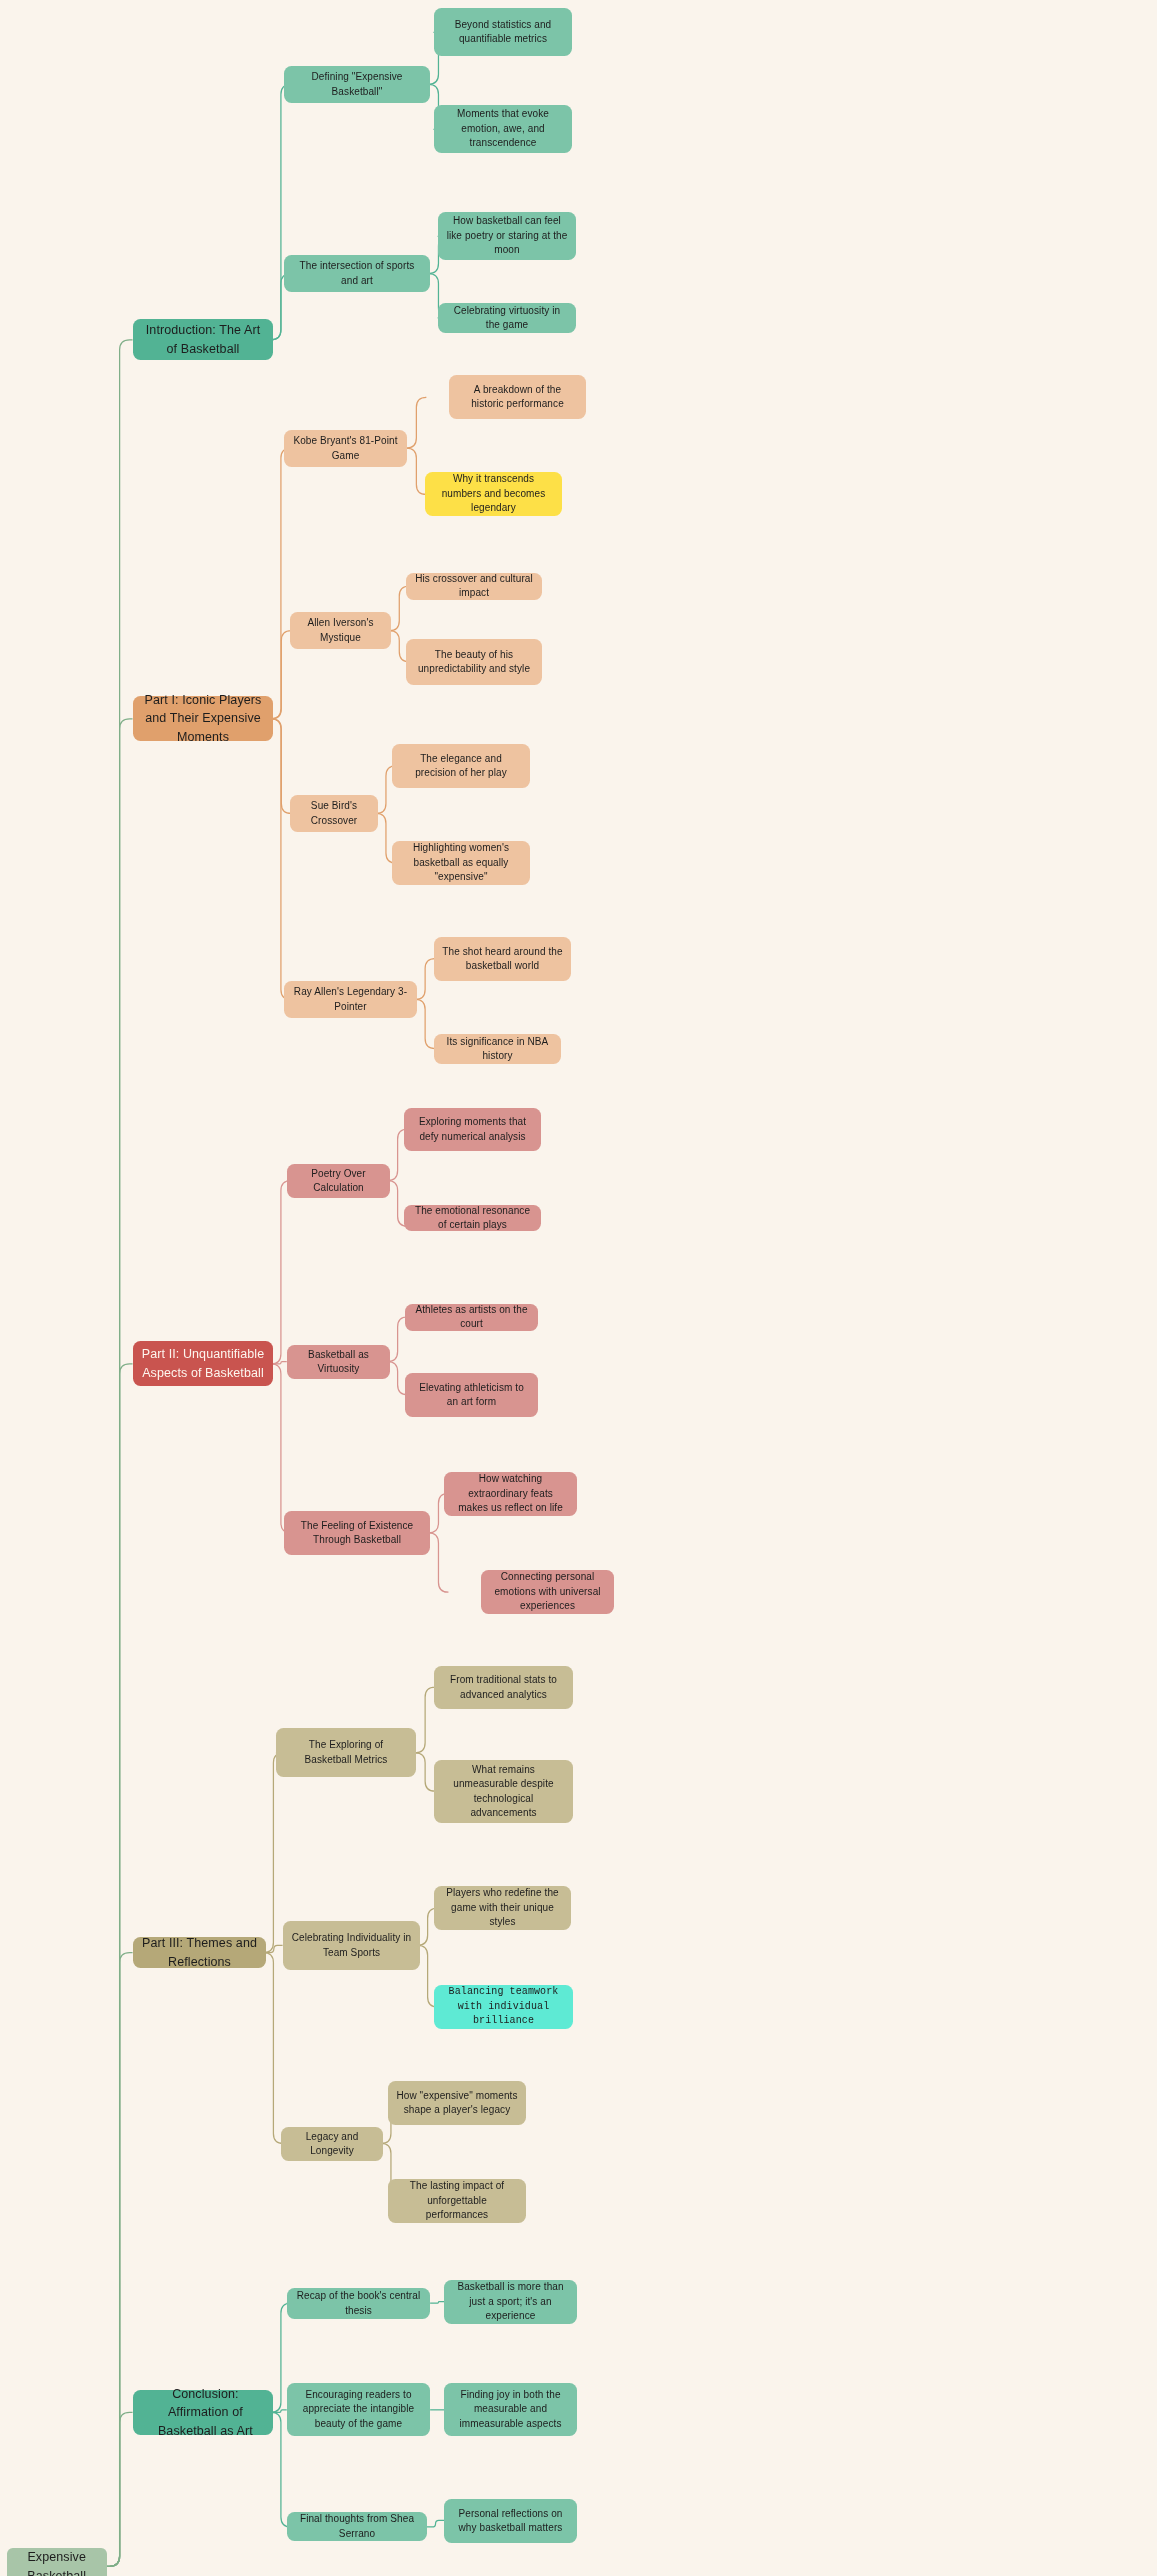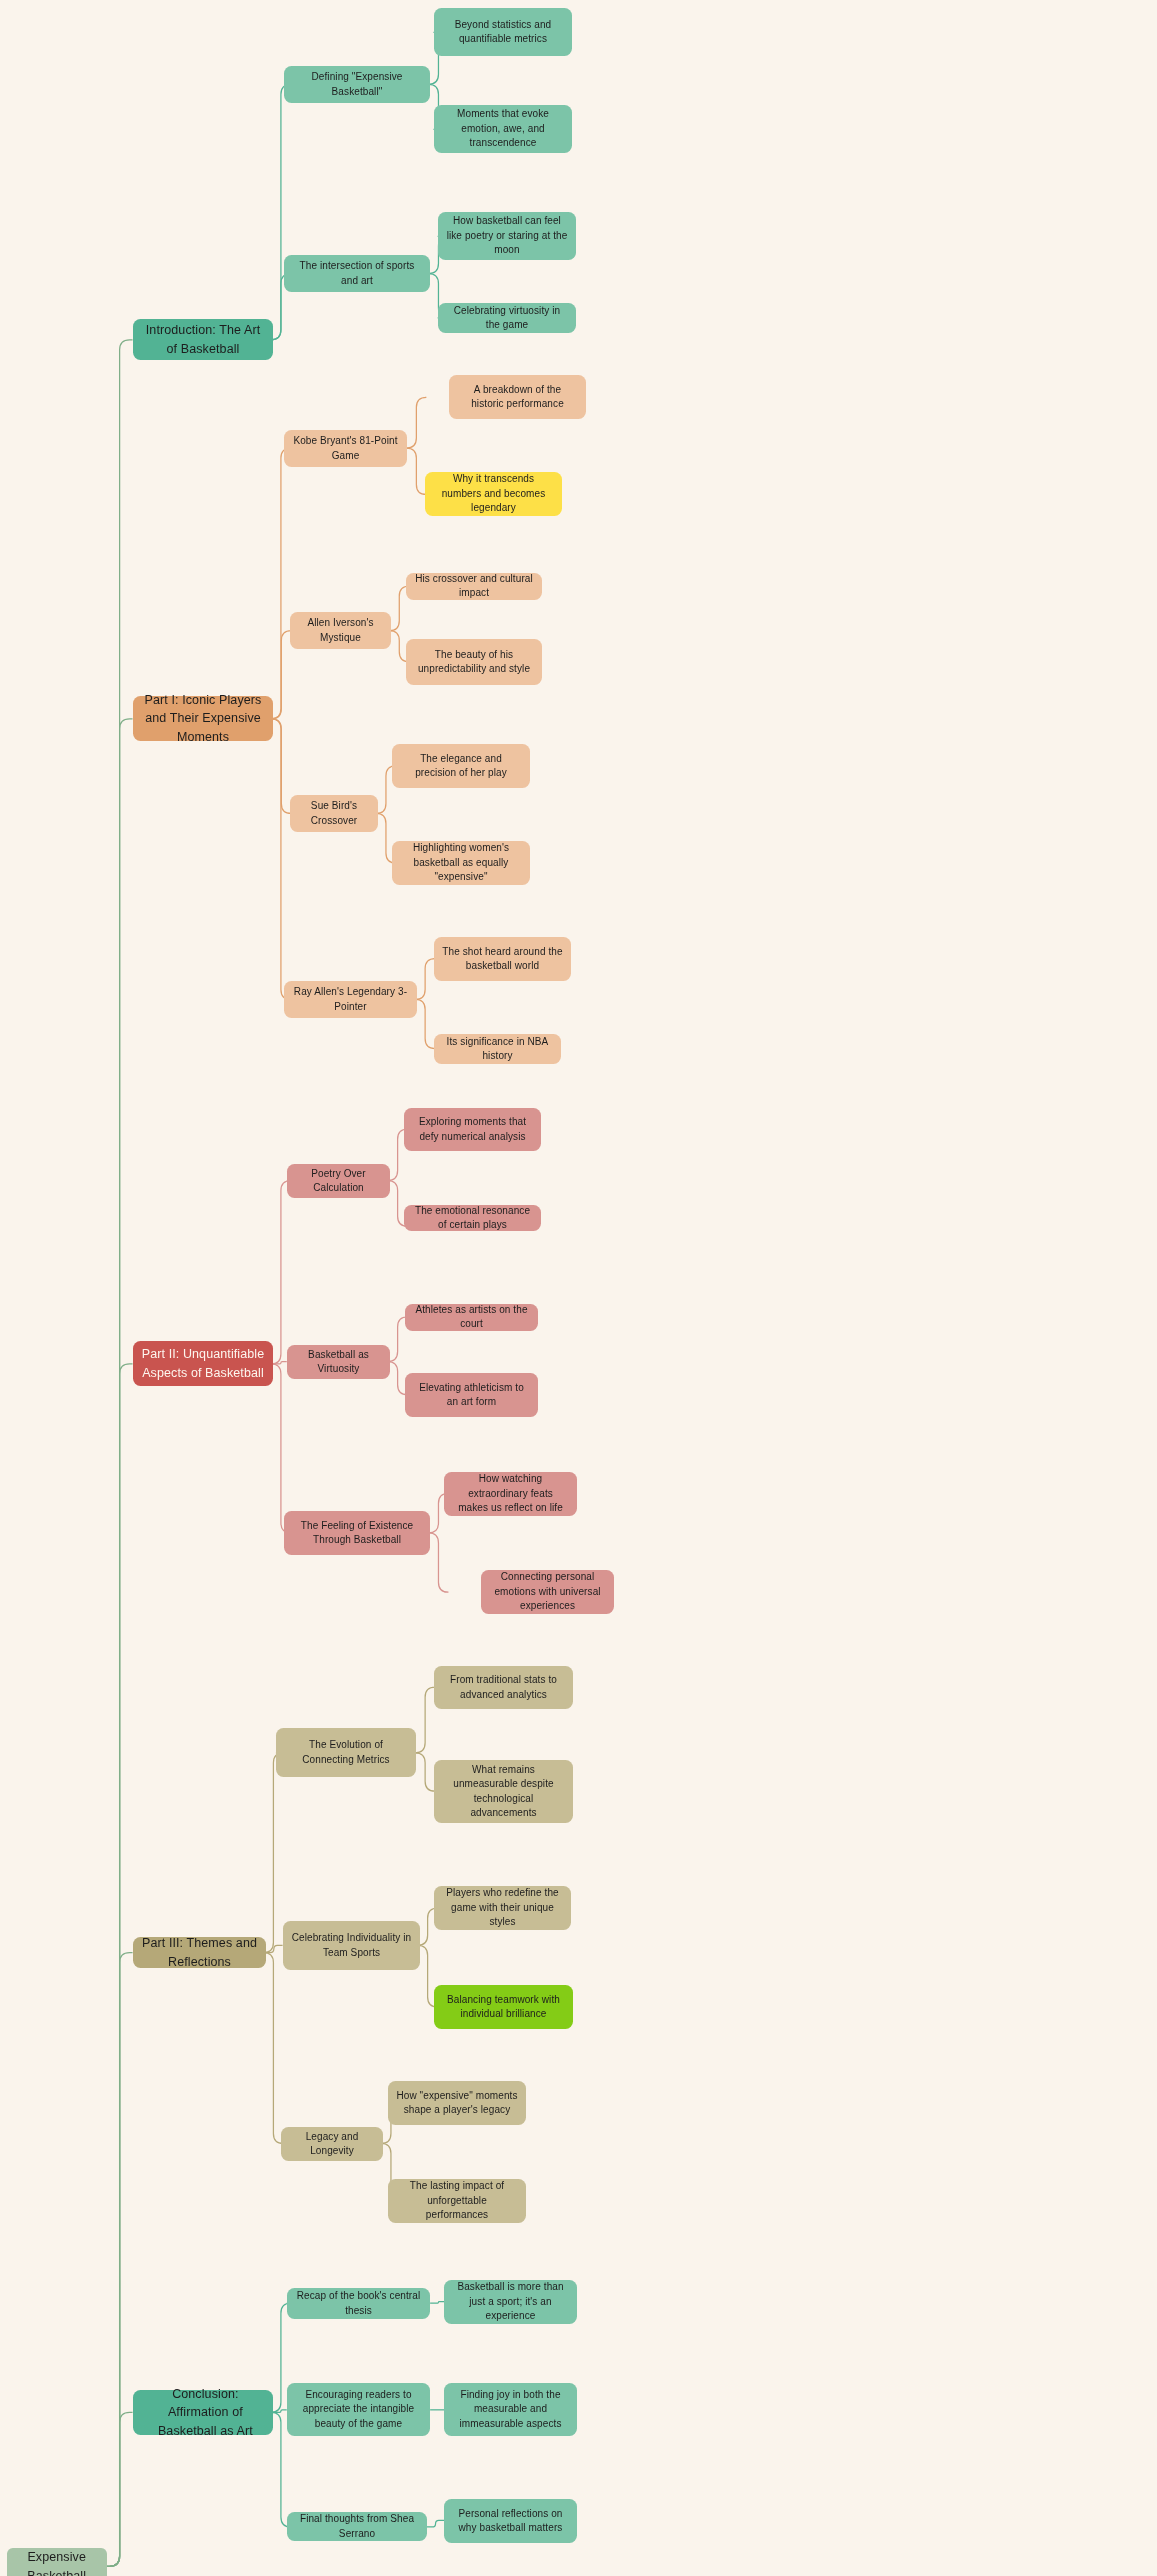--- a/index.html
+++ b/index.html
@@ -197,35 +197,35 @@
     <span>How watching extraordinary feats makes us reflect on life</span>
   </div>
   <div class="node" style="left: 444px; top: 1570px; width: 133px; height: 44px; background: rgb(216, 148, 144); margin-left: 37px;">
     <span>Connecting personal emotions with universal experiences</span>
   </div>
 
   <div class="node lvl1" style="left: 133px; top: 1937px; width: 133px; height: 31px; background: rgb(181, 168, 120);">
     <span>Part III: Themes and Reflections</span>
   </div>
   <div class="node" style="left: 276px; top: 1728px; width: 140px; height: 49px; background: rgb(199, 189, 149);">
-    <span>The Evolution of Connecting Metrics</span>
+    <span>The Exploring of Basketball Metrics</span>
   </div>
   <div class="node" style="left: 434px; top: 1666px; width: 139px; height: 43px; background: rgb(199, 189, 149);">
     <span>From traditional stats to advanced analytics</span>
   </div>
   <div class="node" style="left: 434px; top: 1760px; width: 139px; height: 63px; background: rgb(199, 189, 149);">
     <span>What remains unmeasurable despite technological advancements</span>
   </div>
   <div class="node" style="left: 283px; top: 1921px; width: 137px; height: 49px; background: rgb(199, 189, 149);">
     <span>Celebrating Individuality in Team Sports</span>
   </div>
   <div class="node" style="left: 434px; top: 1886px; width: 137px; height: 44px; background: rgb(199, 189, 149);">
     <span>Players who redefine the game with their unique styles</span>
   </div>
-  <div class="node" style="left: 434px; top: 1985px; width: 139px; height: 44px; background: #84cc16;">
+  <div class="node" style="left: 434px; top: 1985px; width: 139px; height: 44px; background: #5eead4; font-family: Liberation Mono, monospace;">
     <span>Balancing teamwork with individual brilliance</span>
   </div>
   <div class="node" style="left: 281px; top: 2127px; width: 102px; height: 34px; background: rgb(199, 189, 149);">
     <span>Legacy and Longevity</span>
   </div>
   <div class="node" style="left: 388px; top: 2081px; width: 138px; height: 44px; background: rgb(199, 189, 149);">
     <span>How "expensive" moments shape a player's legacy</span>
   </div>
   <div class="node" style="left: 388px; top: 2179px; width: 138px; height: 44px; background: rgb(199, 189, 149);">
     <span>The lasting impact of unforgettable performances</span>

